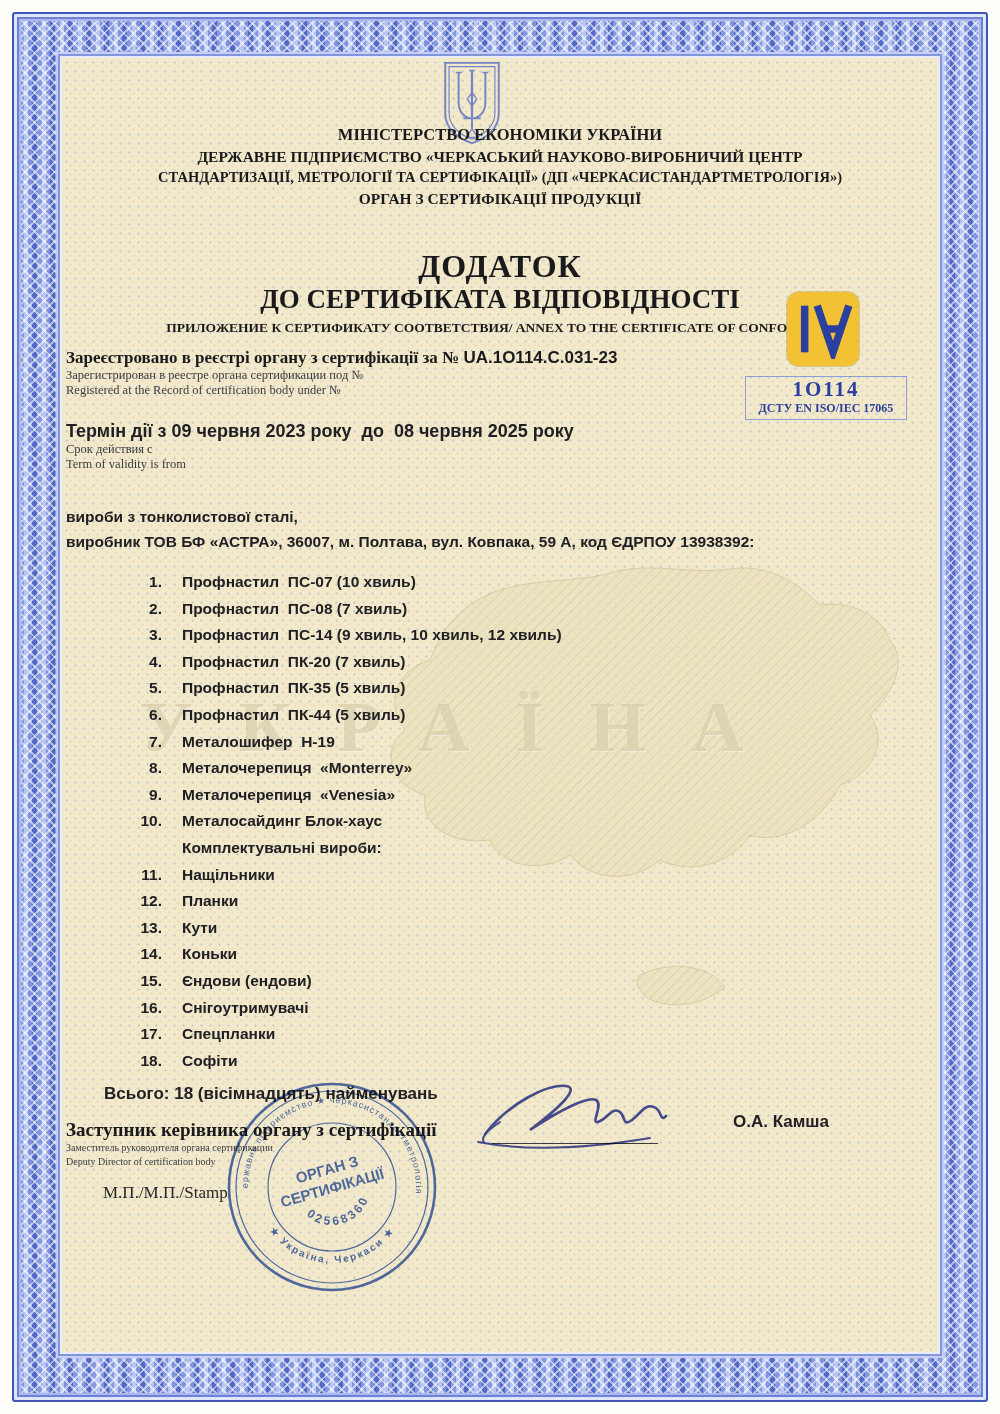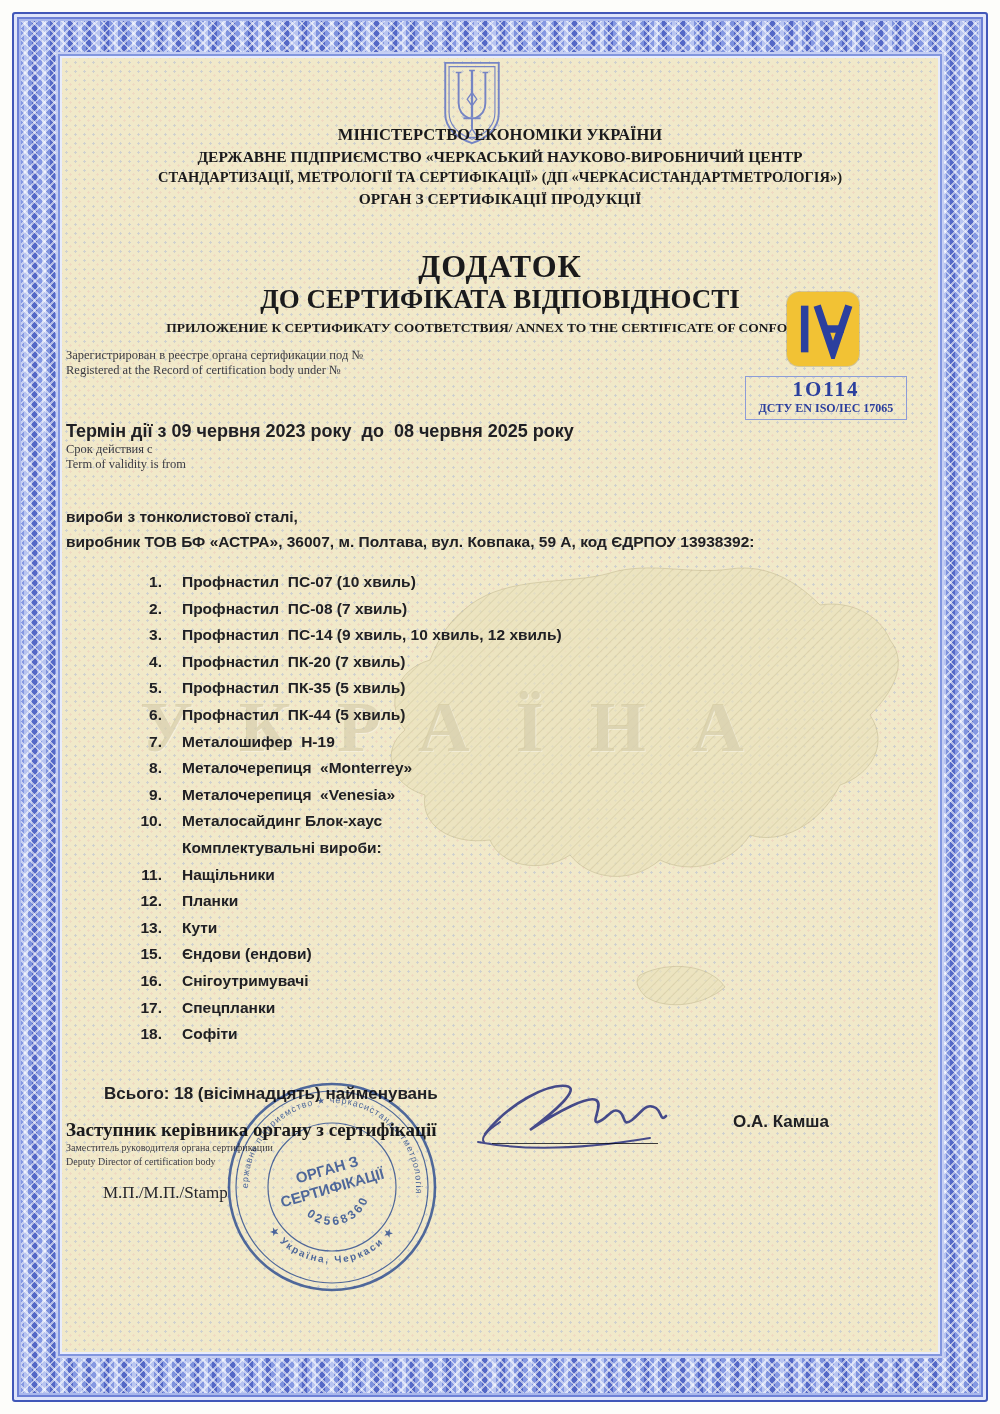--- a/index.html
+++ b/index.html
@@ -137,20 +137,21 @@
         <path d="M36,36 H61"></path>
       </g>
     </svg>
   </div>
   <div class="abs mark-box">
     <div class="code">1О114</div>
     <div class="std">ДСТУ EN ISO/IEC 17065</div>
   </div>
 
   <div class="abs reg">
+    <div class="serifB main"><span>Зареєстровано в реєстрі органу з сертифікації за № </span><span class="num">UA.1О114.C.031-23</span></div>
     <div class="sub s">Зарегистрирован в реестре органа сертификации под №</div>
     <div class="sub s">Registered at the Record of certification body under №</div>
   </div>
 
   <div class="abs val">
     <div class="sansB main">Термін дії з 09 червня 2023 року  до  08 червня 2025 року</div>
     <div class="sub s">Срок действия с</div>
     <div class="sub s">Term of validity is from</div>
   </div>
 
@@ -208,20 +209,24 @@
         <span class="item-num">11.</span>
         <span class="item-text">Нащільники</span>
       </div>
       <div class="item-row">
         <span class="item-num">12.</span>
         <span class="item-text">Планки</span>
       </div>
       <div class="item-row">
         <span class="item-num">13.</span>
         <span class="item-text">Кути</span>
+      </div>
+      <div class="item-row">
+        <span class="item-num">14.</span>
+        <span class="item-text">Коньки</span>
       </div>
       <div class="item-row">
         <span class="item-num">15.</span>
         <span class="item-text">Єндови (ендови)</span>
       </div>
       <div class="item-row">
         <span class="item-num">16.</span>
         <span class="item-text">Снігоутримувачі</span>
       </div>
       <div class="item-row">

